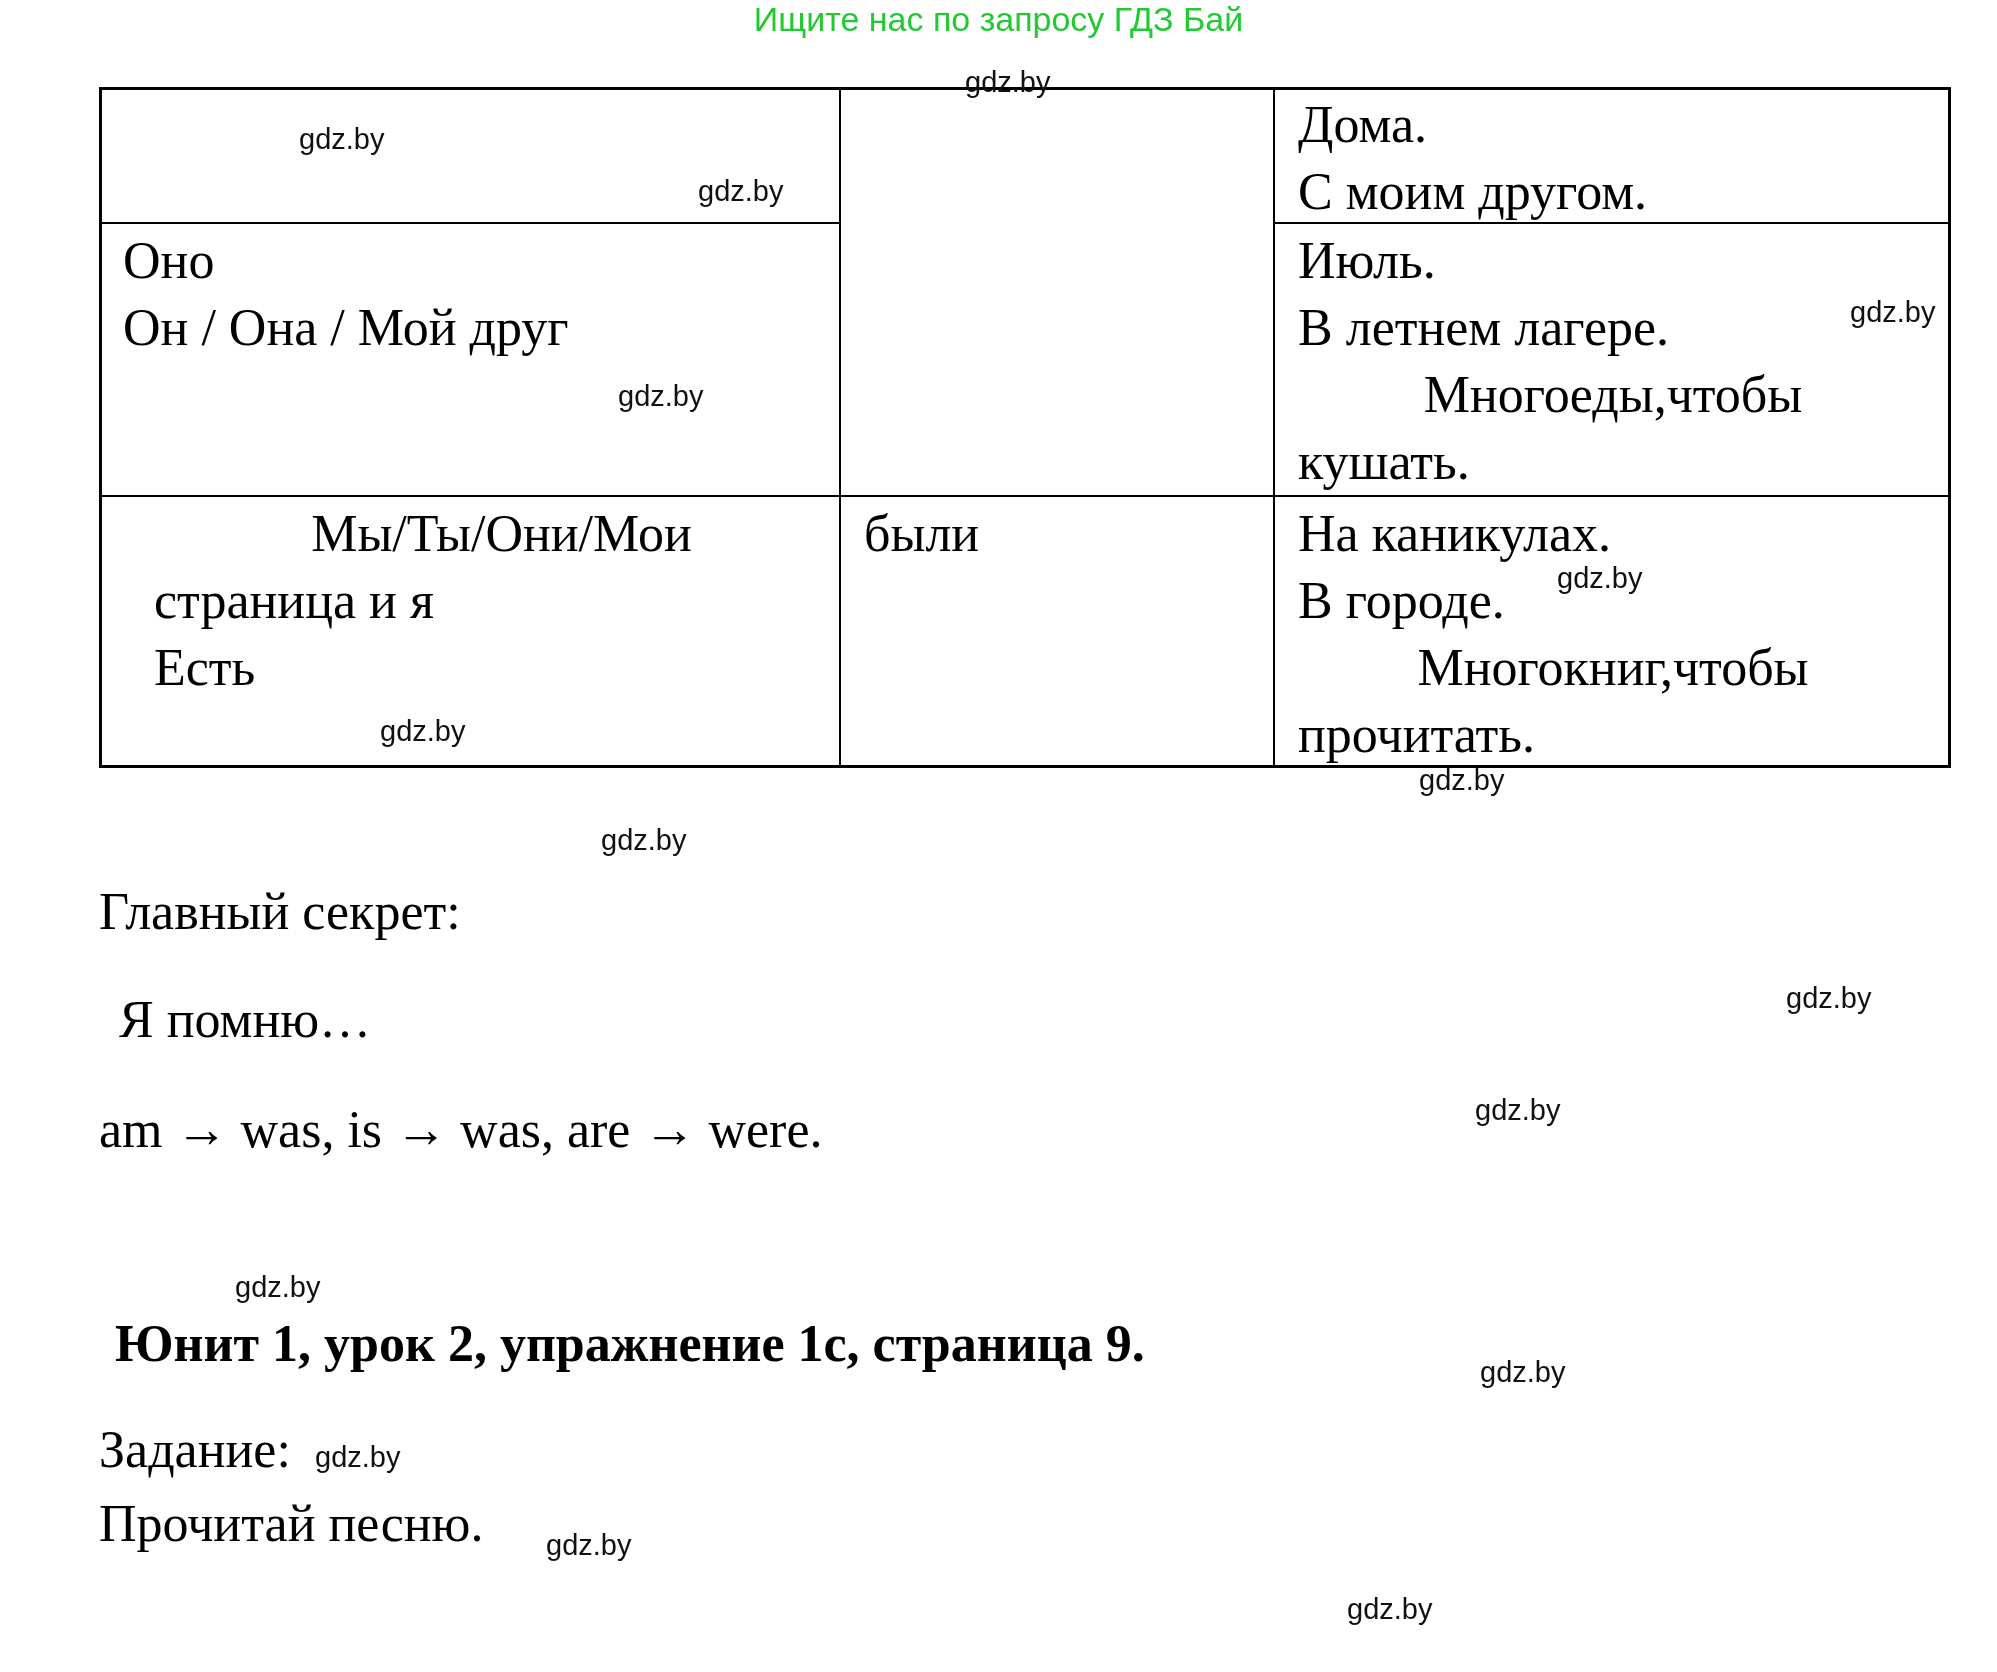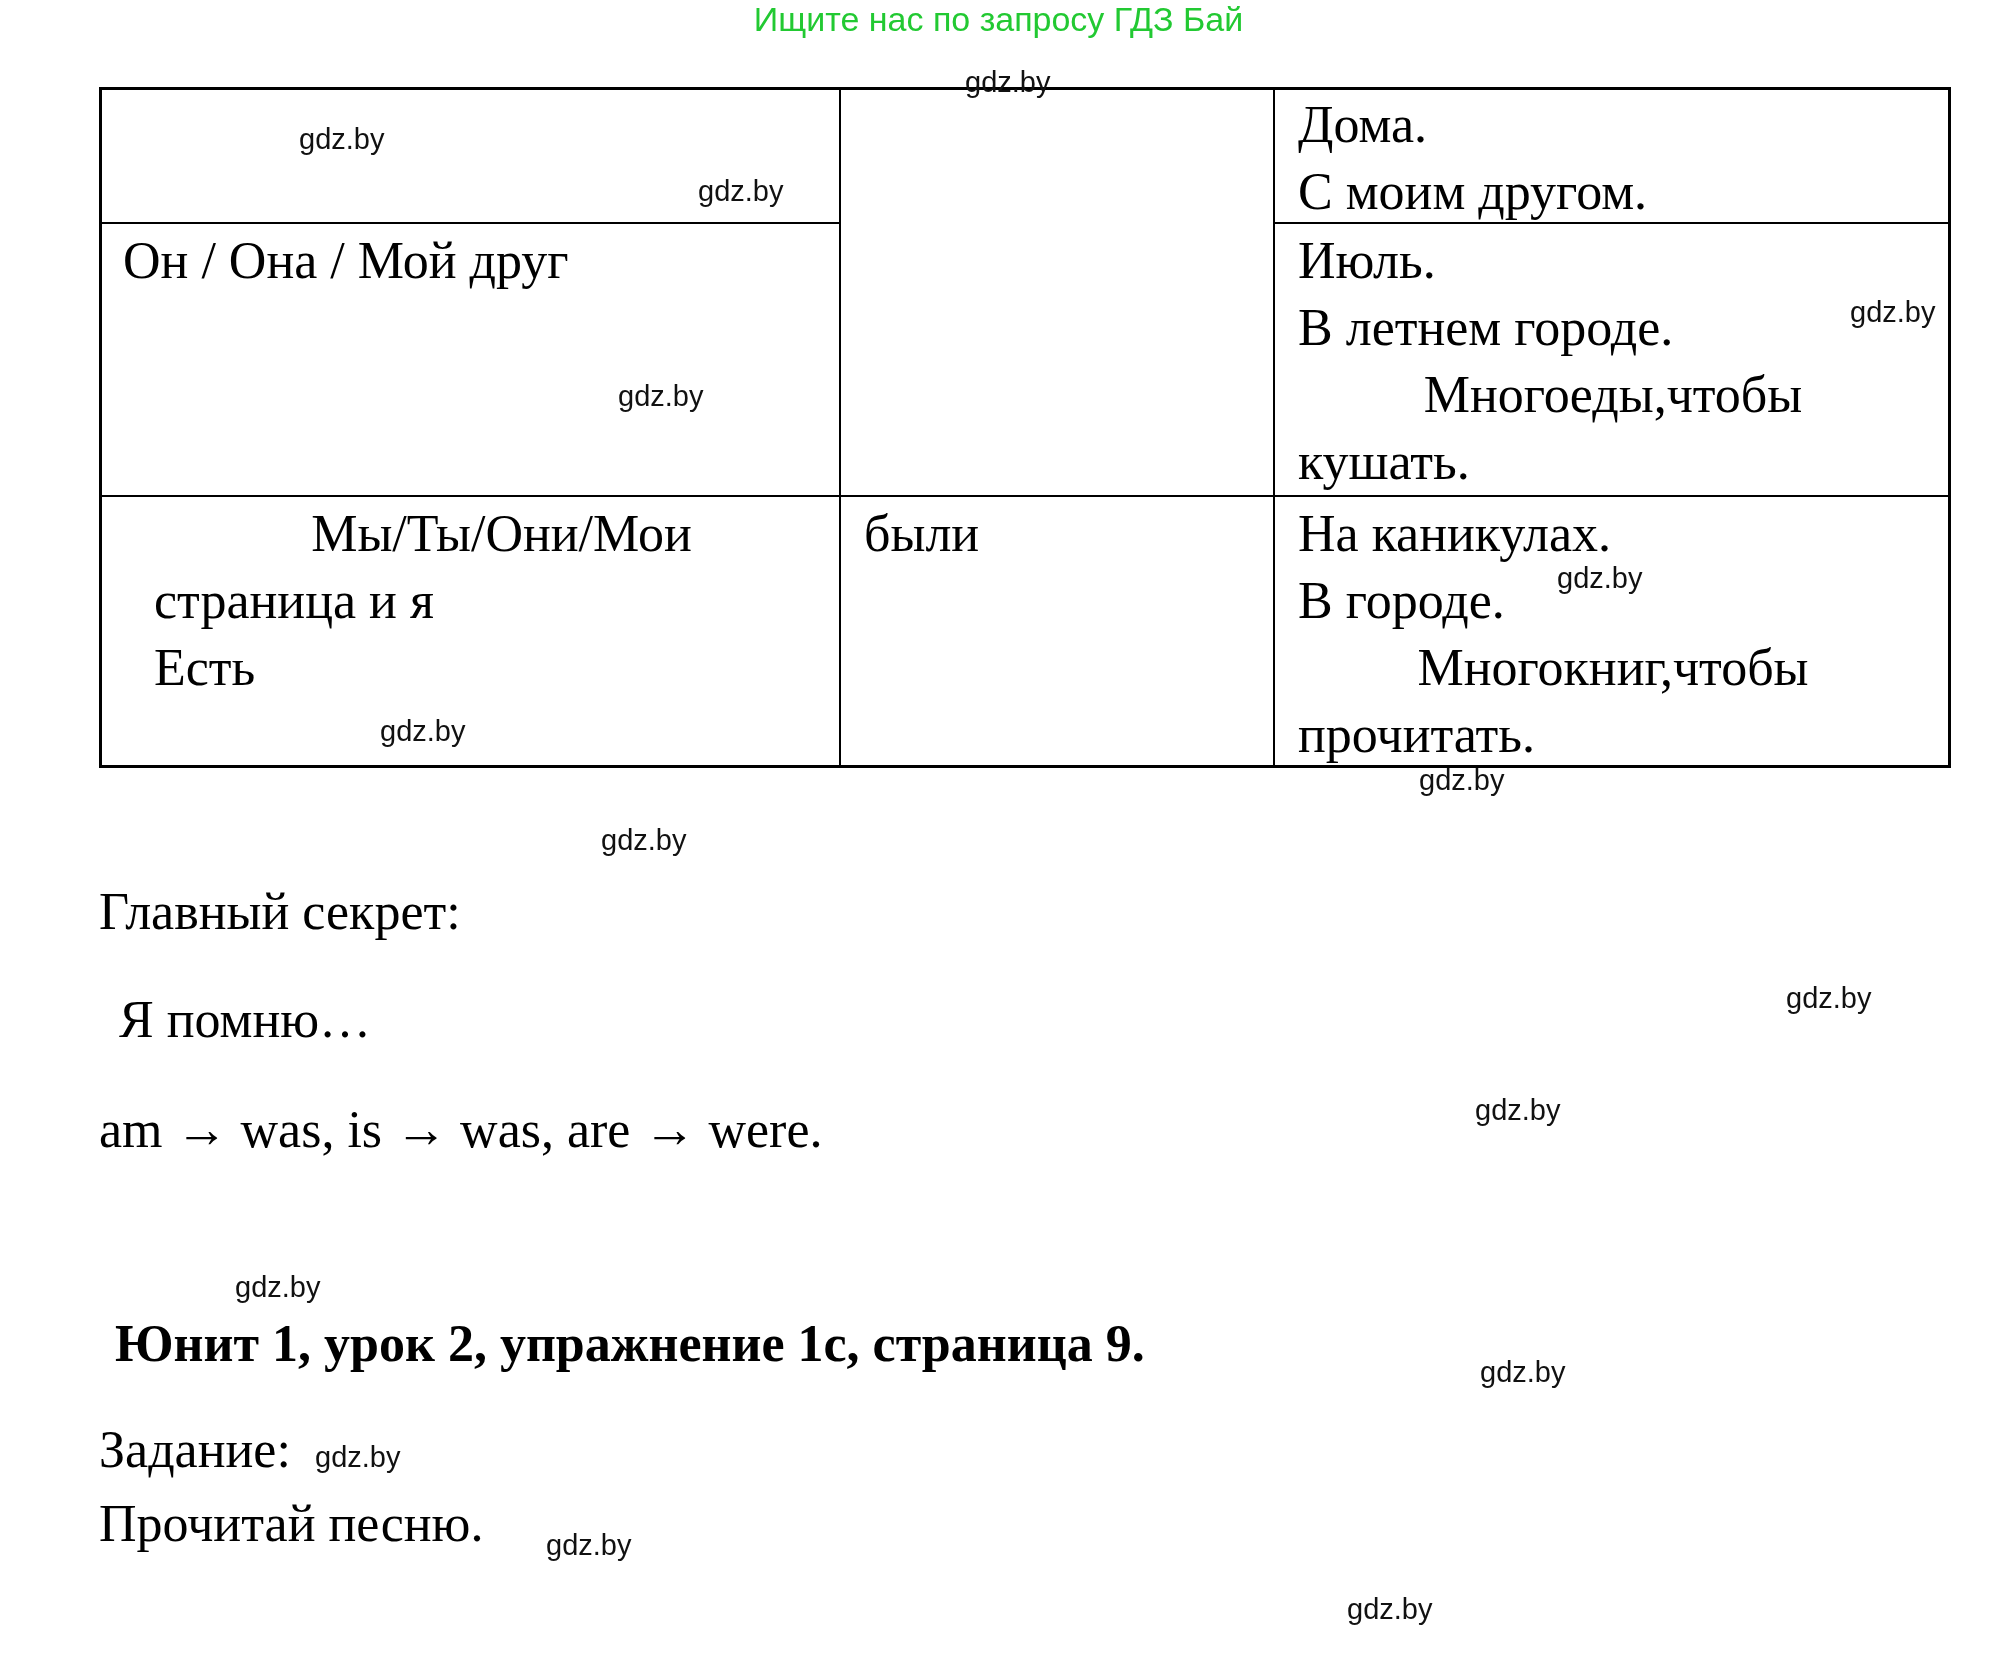--- a/index.html
+++ b/index.html
@@ -41,26 +41,27 @@
   <div class="hl" style="left:0;top:135px;width:741px;height:2px;"></div>
   <div class="hl" style="left:1174px;top:135px;width:678px;height:2px;"></div>
   <div class="hl" style="left:0;top:408px;width:1852px;height:2px;"></div>
 
   <div class="cell" style="left:1199px;top:4px;width:630px;">
     <span class="ln">Дома.</span>
     <span class="ln">С моим другом.</span>
   </div>
 
   <div class="cell" style="left:24px;top:140px;width:695px;">
+    <span class="ln">Оно</span>
     <span class="ln">Он / Она / Мой друг</span>
   </div>
 
   <div class="cell" style="left:1199px;top:140px;width:630px;">
     <span class="ln">Июль.</span>
-    <span class="ln">В летнем городе.</span>
+    <span class="ln">В летнем лагере.</span>
     <span class="ln just">
       <span>Много</span>
       <span>еды,</span>
       <span>чтобы</span>
     </span>
     <span class="ln">кушать.</span>
   </div>
 
   <div class="cell" style="left:24px;top:413px;width:695px;margin-left:31px;">
     <span class="ln just">

